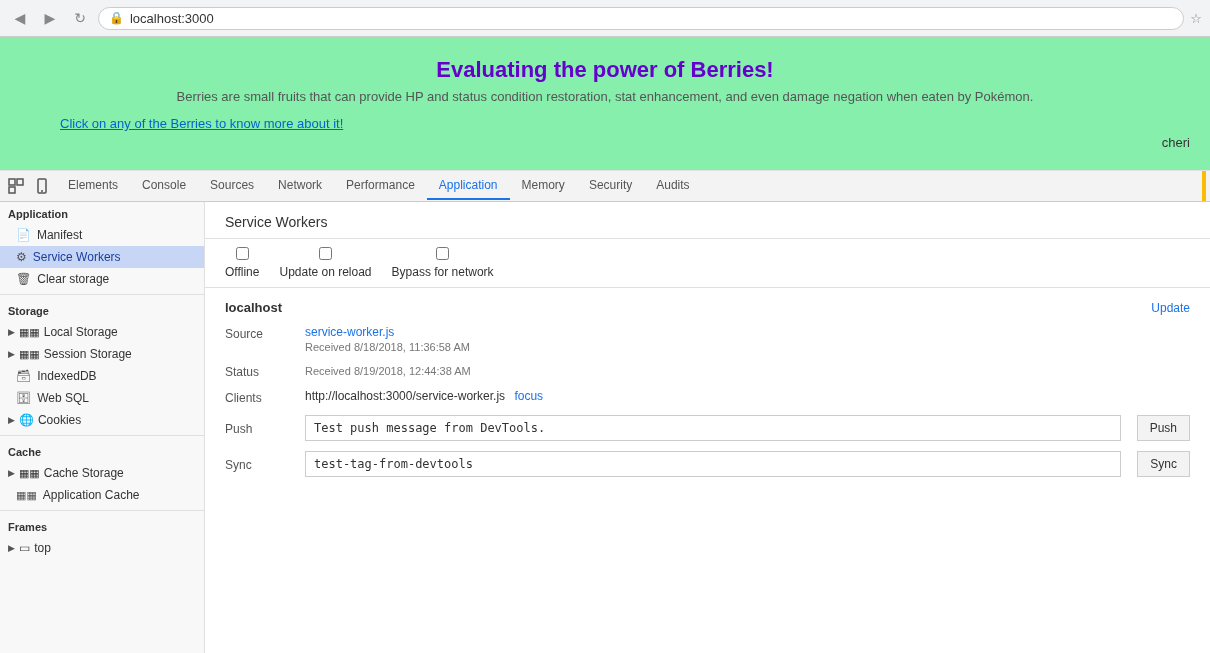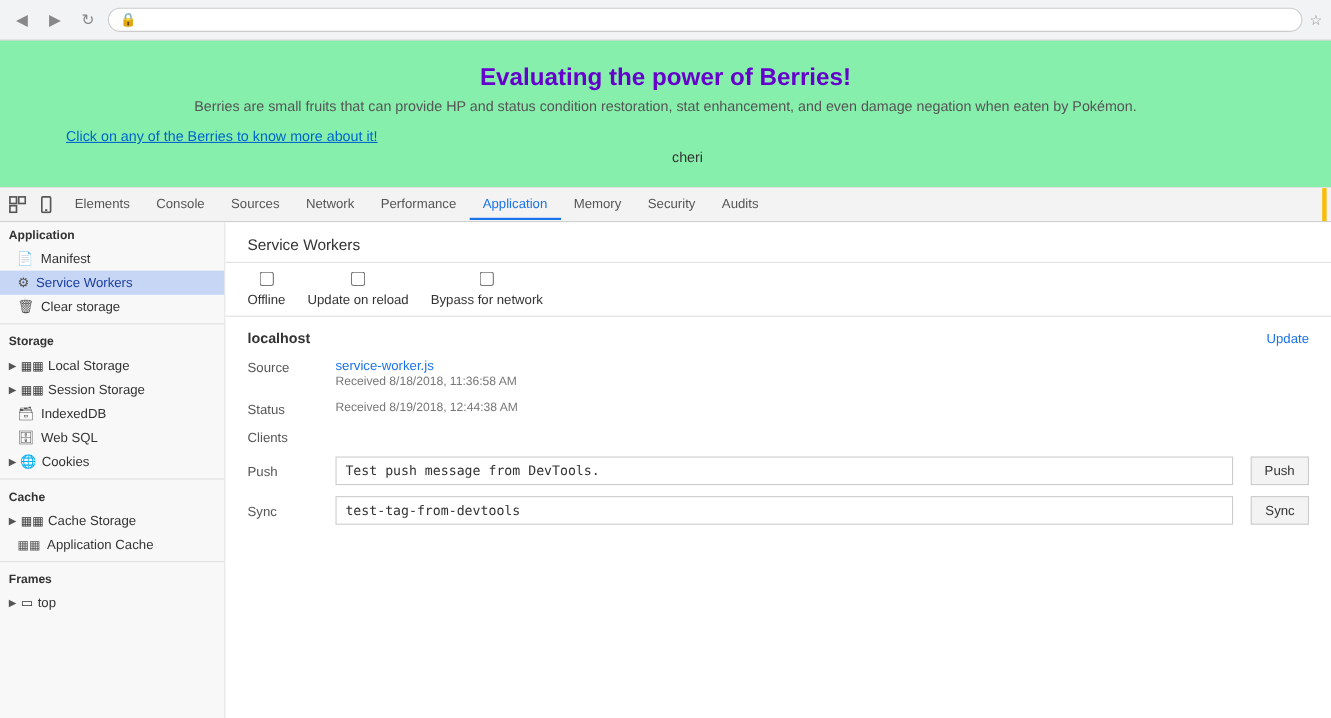--- a/index.html
+++ b/index.html
@@ -56,21 +56,21 @@
     }
     .page-link {
       color: #0066cc;
       font-size: 13px;
       text-align: left;
       padding-left: 40px;
     }
     .page-user {
       color: #333;
       font-size: 13px;
-      text-align: center;
+      text-align: right;
       padding-left: 40px;
       margin-top: 4px;
     }
 
     
     .devtools {
       display: flex;
       flex-direction: column;
       height: calc(653px - 120px);
     }
@@ -305,20 +305,21 @@
   </style>
 </head>
 <body>
 
 <div class="browser-chrome">
   <button class="browser-nav-btn">◀</button>
   <button class="browser-nav-btn">▶</button>
   <button class="browser-nav-btn">↻</button>
   <div class="address-bar">
     <span style="color:#555;font-size:12px;">🔒</span>
+    <span class="address-text">localhost:3000</span>
   </div>
   <span class="star-btn">☆</span>
 </div>
 
 <div class="page-content">
   <div class="page-title">Evaluating the power of Berries!</div>
   <div class="page-subtitle">Berries are small fruits that can provide HP and status condition restoration, stat enhancement, and even damage negation when eaten by Pokémon.</div>
   <div class="page-link"><a href="#" style="color:#0066cc;">Click on any of the Berries to know more about it!</a></div>
   <div class="page-user">cheri</div>
 </div>
@@ -459,20 +460,24 @@
           <span class="sw-label">Status</span>
           <div class="sw-value">
 
 
             <div class="sw-received">Received 8/19/2018, 12:44:38 AM</div>
           </div>
         </div>
 
         <div class="sw-row">
           <span class="sw-label">Clients</span>
+          <div class="sw-clients-value">
+            <span>http://localhost:3000/service-worker.js</span>
+            <a class="focus-link" href="#">focus</a>
+          </div>
         </div>
 
         <div class="sw-input-row">
           <span class="sw-label">Push</span>
           <div class="sw-input-group">
             <input class="sw-input" type="text" value="Test push message from DevTools." style="">
             <button class="sw-btn">Push</button>
           </div>
         </div>
 

